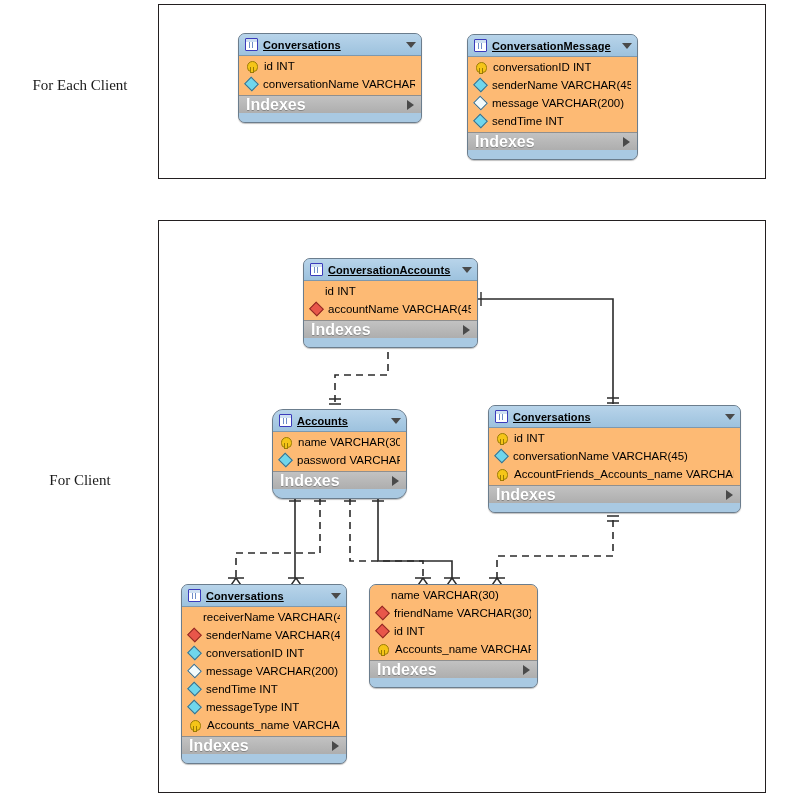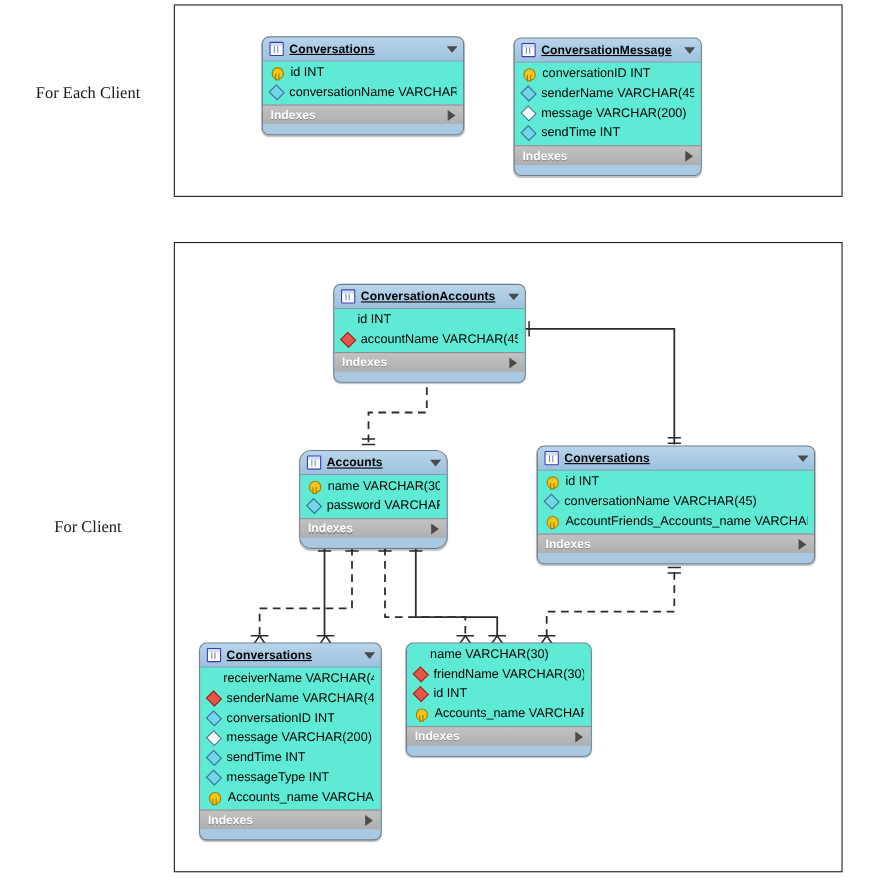--- a/index.html
+++ b/index.html
@@ -63,21 +63,21 @@
     flex:1 1 auto;white-space:nowrap;overflow:hidden;
     letter-spacing:.1px;
     text-decoration:underline;
   }
   .caret{
     width:0;height:0;margin-left:6px;flex:0 0 auto;
     border-left:5px solid transparent;
     border-right:5px solid transparent;
     border-top:6px solid #4a4a4a;
   }
-  .tbl-body{background:#5eead4;padding:1px 0 2px 0;text-align:center;}
+  .tbl-body{background:#fdba74;padding:1px 0 2px 0;text-align:center;}
   .row{
     display:flex;align-items:center;
     height:18px;padding:0 6px 0 7px;
     white-space:nowrap;color:#000;font-size:11.5px;
   }
   .key{
     width:9px;height:9px;flex:0 0 9px;margin-right:5px;
     position:relative;
   }
   .key.none{visibility:hidden;}
@@ -101,21 +101,21 @@
   .key.d.cyan{background:#6fd6ec;}
   .key.d.hollow{background:#f2fbfd;}
   .key.d.red{background:#e8564a;border-color:#8e2b22;}
   .rtext{overflow:hidden;text-overflow:clip;}
 
   .tbl-idx{
     height:17px;display:flex;align-items:center;
     padding:0 7px 0 7px;
     background:linear-gradient(#c2c2c2,#aeaeae);
     border-top:1px solid #8f8f8f;
-    color:#ffffff;font-weight:bold;font-size:11px;
+    color:#ffffff;font-weight:bold;font-size:16px;
     text-shadow:0 1px 0 rgba(0,0,0,.25);
   }
   .tbl-idx .lbl{flex:1 1 auto;}
   .tri-r{
     width:0;height:0;
     border-top:5px solid transparent;
     border-bottom:5px solid transparent;
     border-left:7px solid #4a4a4a;
   }
   .tbl-foot{height:9px;background:#a9c9e2;}

